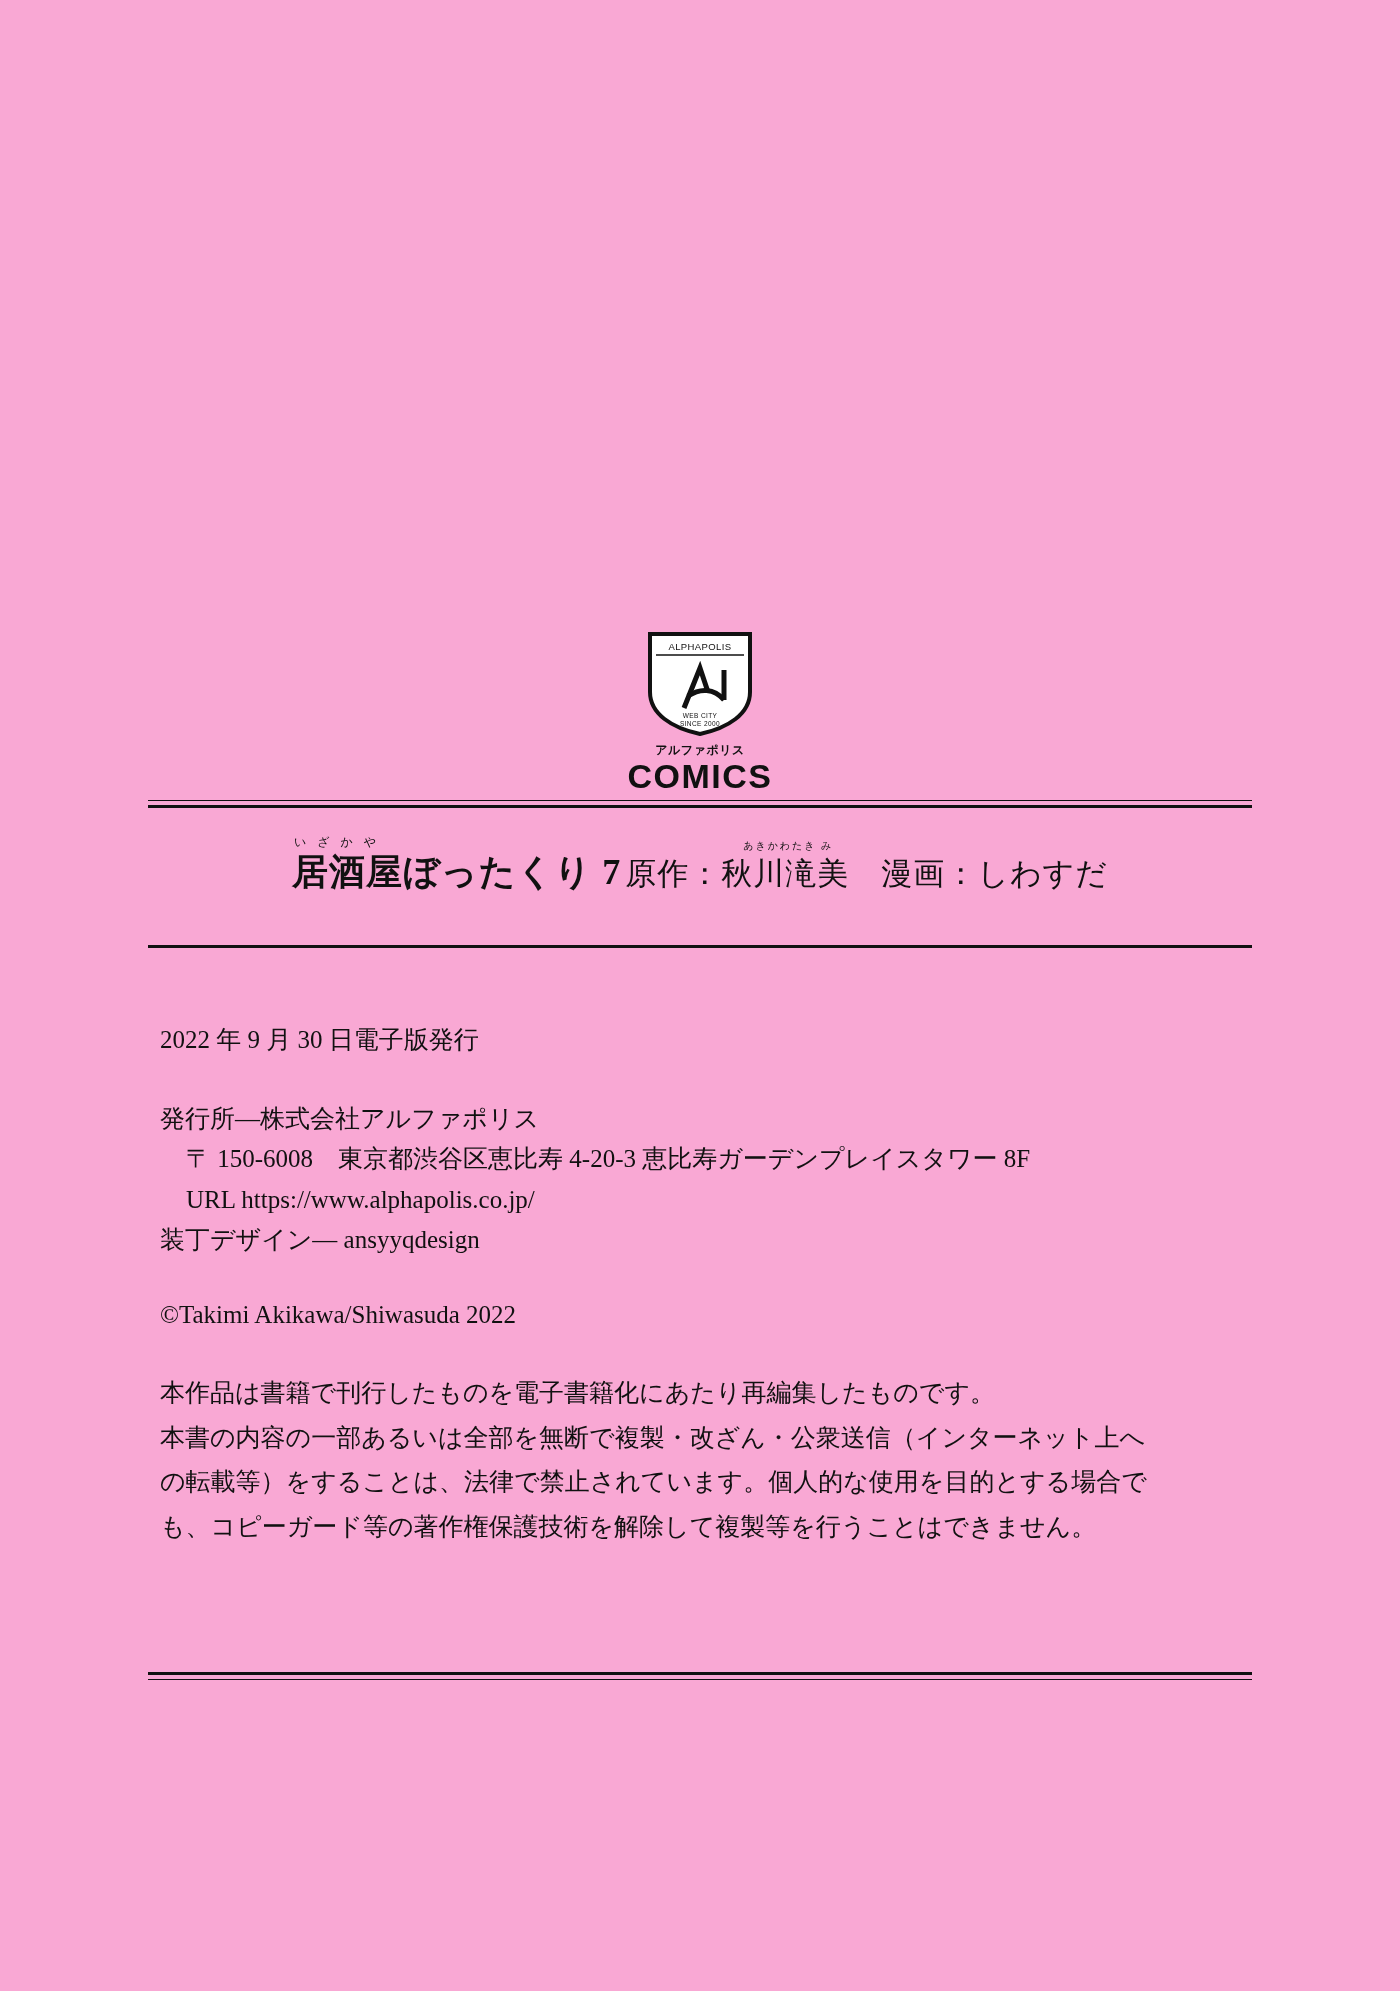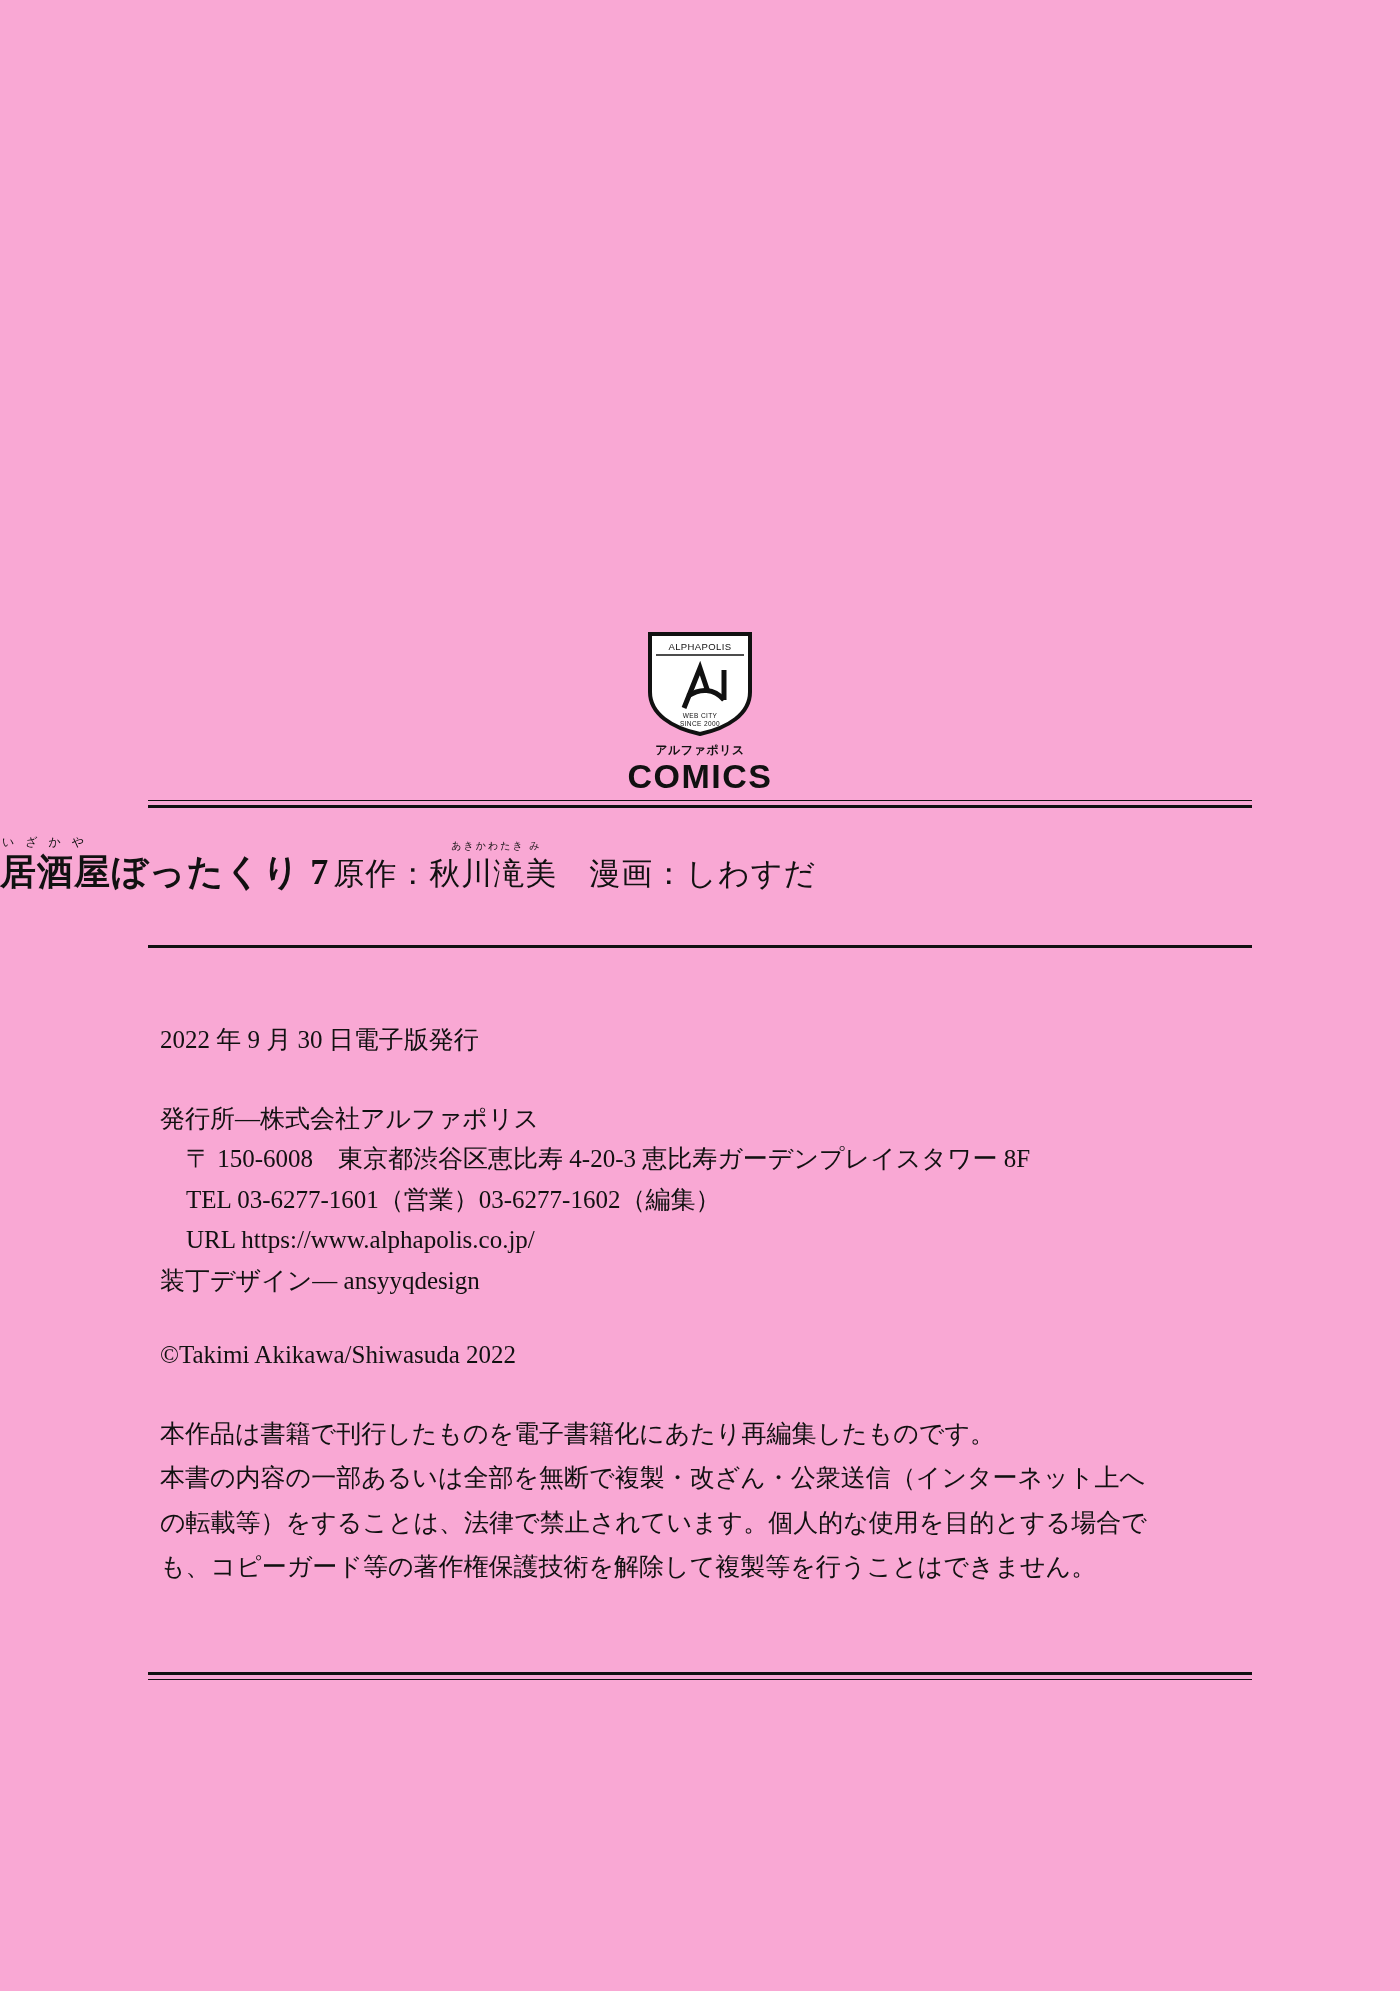--- a/index.html
+++ b/index.html
@@ -71,20 +71,21 @@
     background: #111111;
   }
   .rule-gap { height: 4px; }
 
   
   .title-area {
     position: absolute;
     left: 0;
     right: 0;
     top: 835px;
+    text-align: center;
   }
   .title-main {
     font-size: 36px;
     font-weight: bold;
     letter-spacing: 1px;
     line-height: 1.2;
     position: relative;
     display: inline-block;
   }
   .ruby-row {
@@ -177,21 +178,20 @@
 
   <div class="rule-wrap" style="top: 945px;">
     <div class="rule-thick"></div>
   </div>
 
   <div class="colophon">
     <div class="date">2022 年 9 月 30 日電子版発行</div>
 
     <div class="grp">発行所—株式会社アルファポリス</div>
     <div class="grp indent1">〒 150-6008　東京都渋谷区恵比寿 4-20-3 恵比寿ガーデンプレイスタワー 8F</div>
-    <div class="grp indent1">TEL  03-6277-1601（営業）03-6277-1602（編集）</div>
     <div class="grp indent1">URL  https://www.alphapolis.co.jp/</div>
     <div class="grp">装丁デザイン— ansyyqdesign</div>
 
     <div class="copyright">©Takimi Akikawa/Shiwasuda 2022</div>
 
     <div class="notice">
       <p>本作品は書籍で刊行したものを電子書籍化にあたり再編集したものです。</p>
       <p>本書の内容の一部あるいは全部を無断で複製・改ざん・公衆送信（インターネット上へ</p>
       <p>の転載等）をすることは、法律で禁止されています。個人的な使用を目的とする場合で</p>
       <p>も、コピーガード等の著作権保護技術を解除して複製等を行うことはできません。</p>

